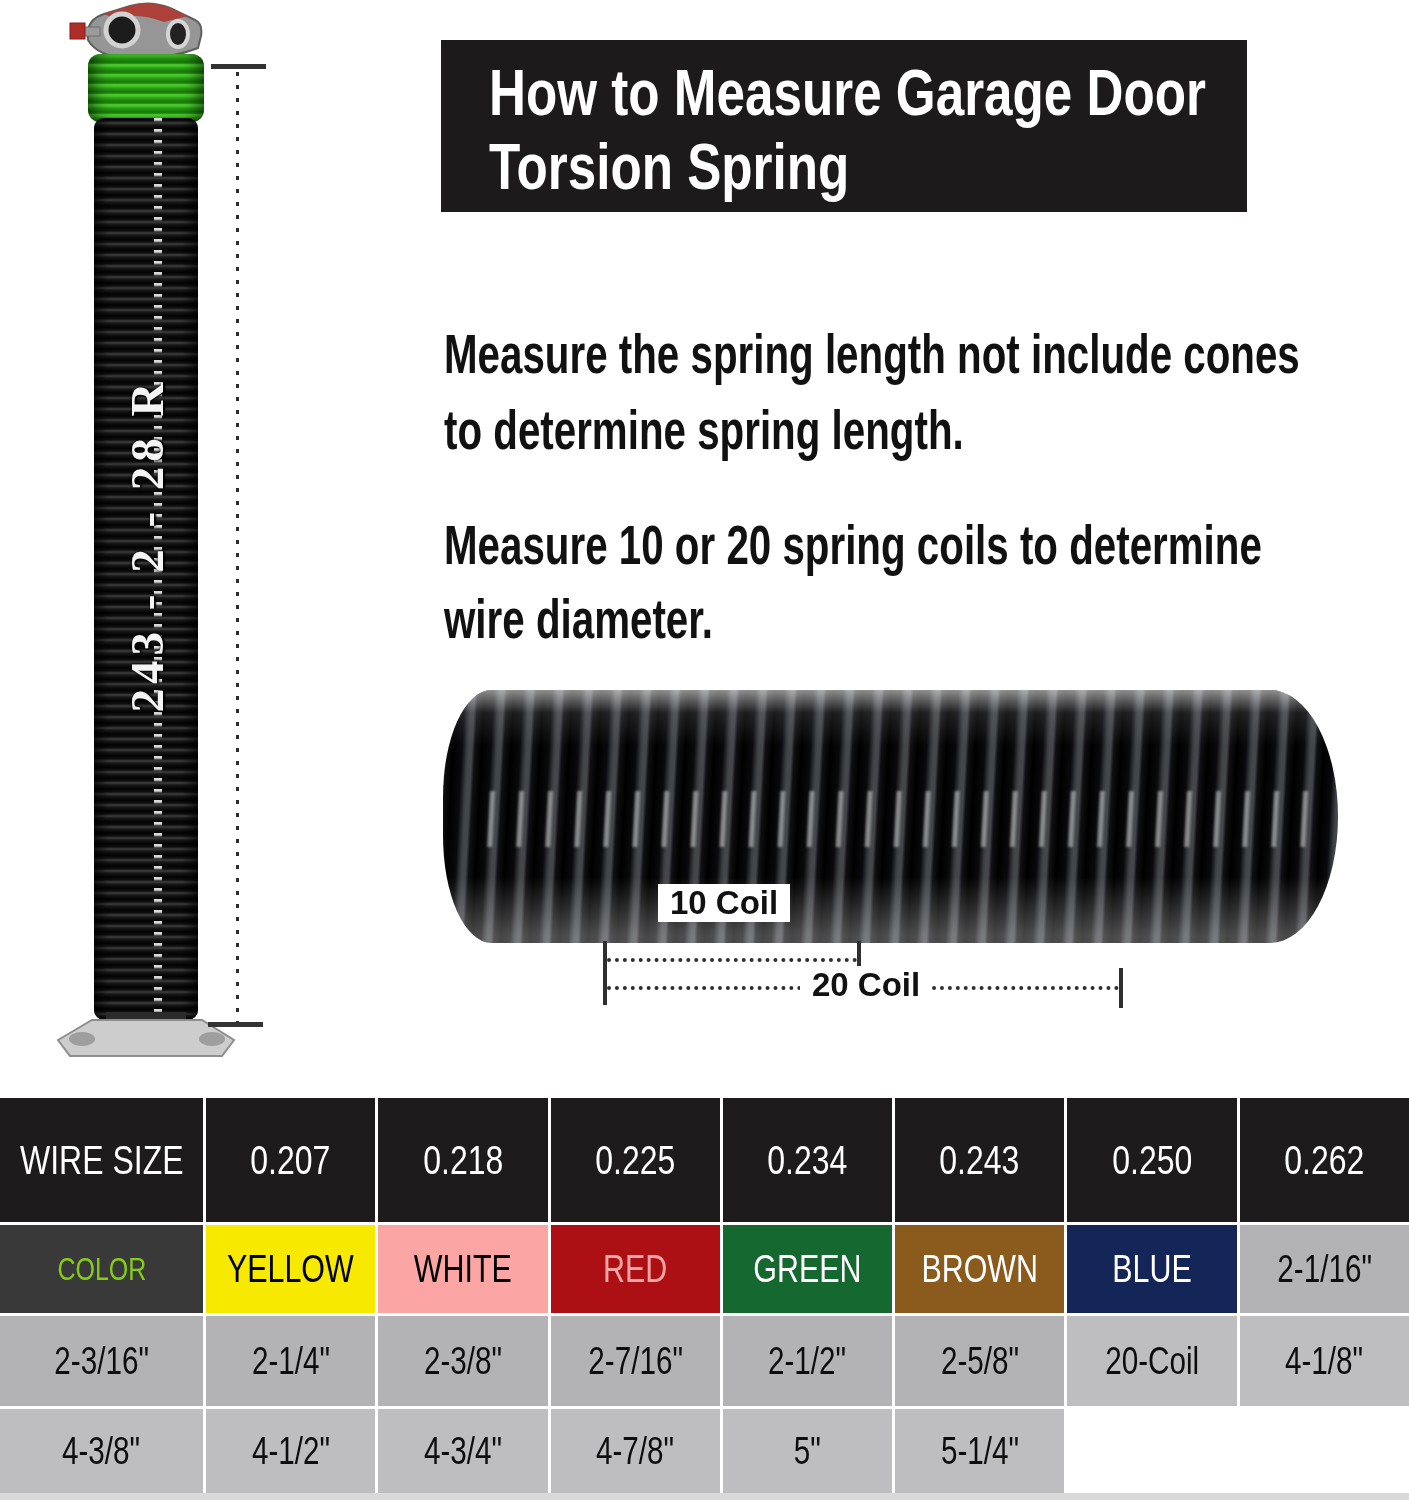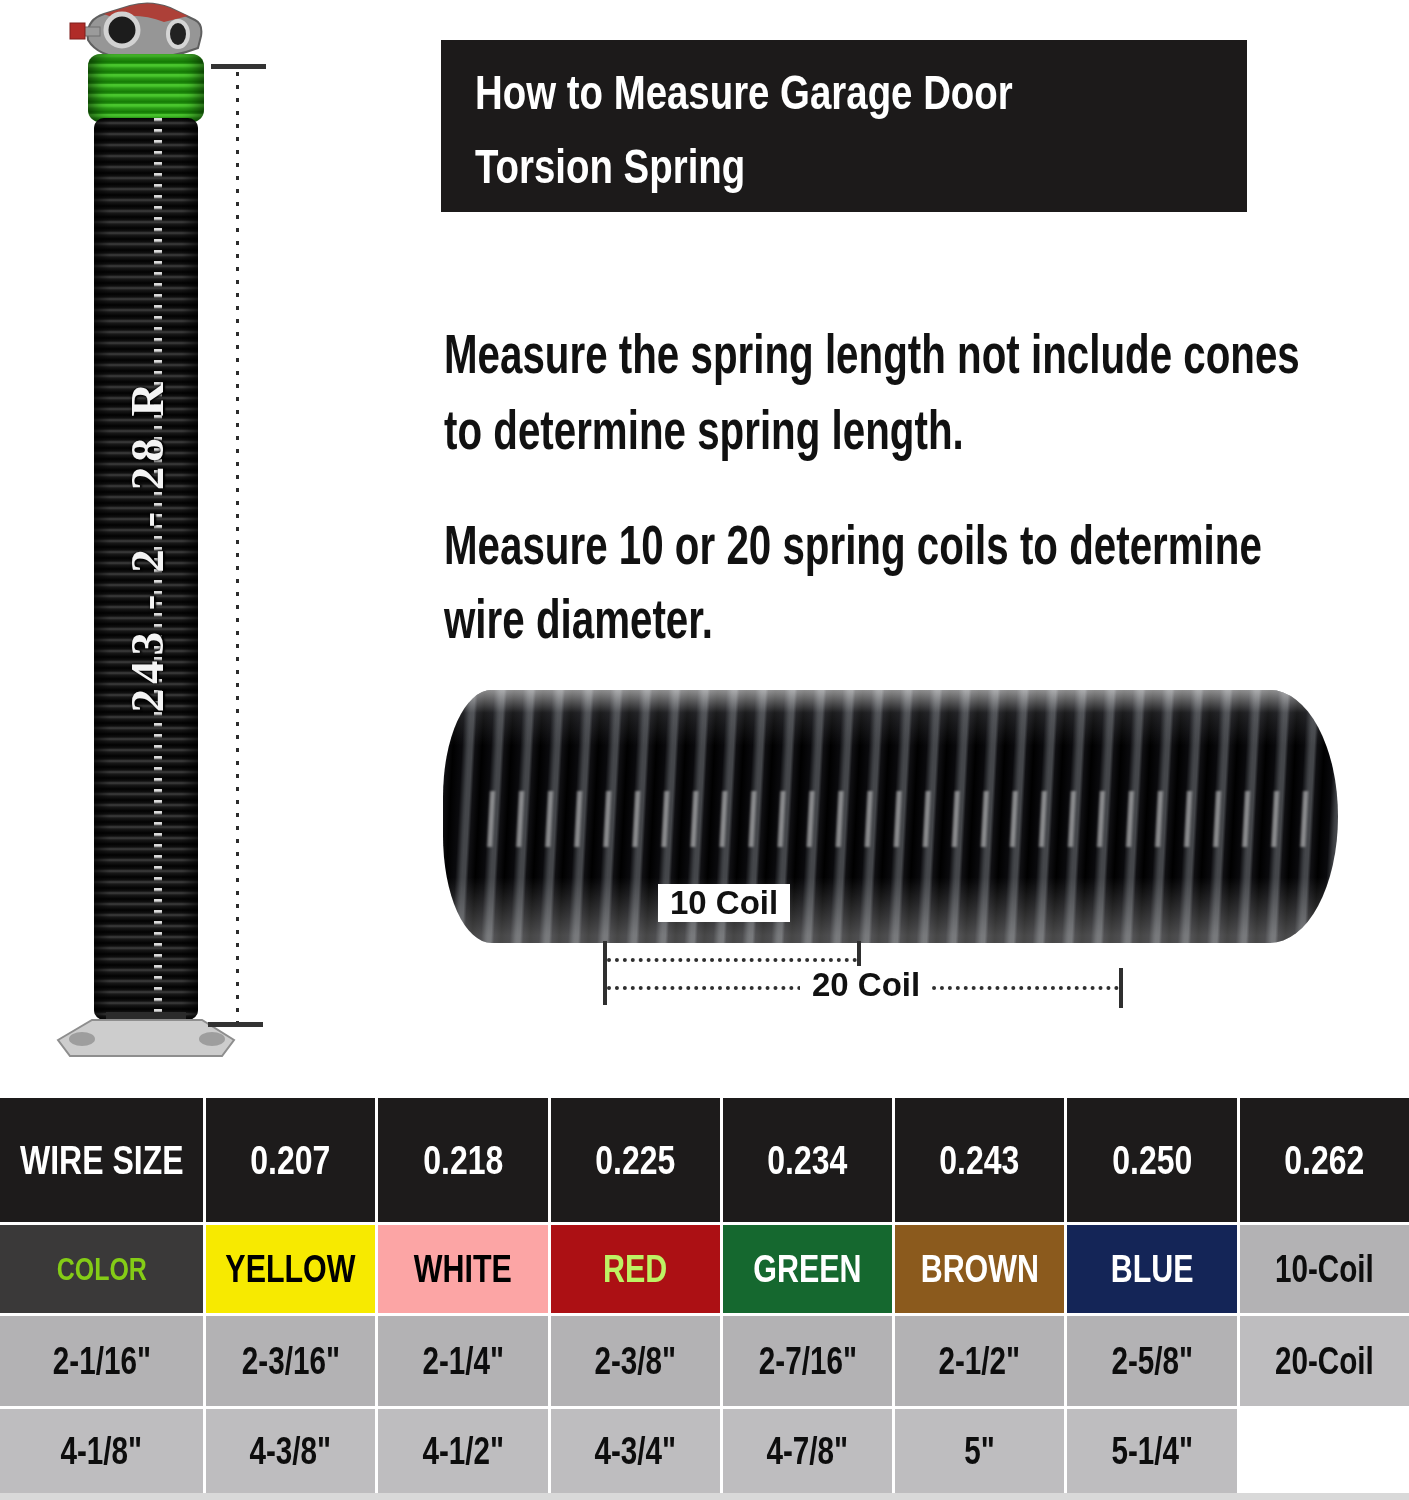--- a/index.html
+++ b/index.html
@@ -38,22 +38,22 @@
   }
   .mline{
     left:236px;top:72px;width:3px;height:950px;
     background:repeating-linear-gradient(180deg,#2c2c2c 0 4px,transparent 4px 13px);
   }
   .mtick{height:5px;width:55px;background:#333;}
 
   
   .banner{
     left:441px;top:40px;width:806px;height:172px;background:#1C1A1A;color:#fff;
-    padding-left:34px;padding-top:16px;box-sizing:border-box;
-    font-weight:bold;font-size:48px;line-height:74px;
+    padding-left:48px;padding-top:16px;box-sizing:border-box;
+    font-weight:bold;font-size:64px;line-height:74px;
   }
   
   .para{color:#111;font-weight:bold;font-size:56px;line-height:76px;left:444px;}
   #para1{top:316px;}
   #para2{top:508px;line-height:74px;}
   .para .cond-l{transform:scaleX(.72);}
 
   
   .closeup{
     left:443px;top:690px;width:895px;height:253px;
@@ -77,21 +77,21 @@
     position:absolute;background:#fff;padding:0 12px;font-weight:bold;font-size:33px;color:#111;white-space:nowrap;
   }
 
   
   .tbl{
     left:0;top:1098px;width:1409px;display:grid;
     grid-template-columns:203px repeat(7,1fr);
     grid-template-rows:124px 88px 90px 84px;
     gap:3px;background:#fff;
   }
-  .cell{display:flex;align-items:center;justify-content:center;font-weight:bold;}
+  .cell{display:flex;align-items:center;justify-content:center;font-weight:normal;}
   .r1{background:#1D1B1B;color:#fff;font-size:41px;}
   .r2l{background:#3A3939;color:#84cc16;font-size:32px;}
   .r2{font-size:39px;}
   .r3{background:#B3B2B4;color:#0d0d0d;font-size:38px;}
   .r4{background:#BEBDBF;color:#0d0d0d;font-size:38px;}
   .bottom-strip{left:0;top:1493px;width:1409px;height:7px;background:#d9d9d9;}
 </style>
 </head>
 <body>
 
@@ -173,37 +173,34 @@
 
     <div class="cell r2l">
         <span class="cond">COLOR</span>
       </div>
     <div class="cell r2" style="background: rgb(247, 234, 0); color: rgb(0, 0, 0);">
         <span class="cond">YELLOW</span>
       </div>
     <div class="cell r2" style="background: #fca5a5; color: rgb(0, 0, 0);">
         <span class="cond">WHITE</span>
       </div>
-    <div class="cell r2" style="background: rgb(172, 16, 20); color: #bef264;">
+    <div class="cell r2" style="background: rgb(172, 16, 20); color: #fca5a5;">
         <span class="cond">RED</span>
       </div>
     <div class="cell r2" style="background: rgb(21, 104, 47); color: rgb(255, 255, 255);">
         <span class="cond">GREEN</span>
       </div>
     <div class="cell r2" style="background: rgb(139, 90, 29); color: rgb(255, 255, 255);">
         <span class="cond">BROWN</span>
       </div>
     <div class="cell r2" style="background: rgb(20, 37, 87); color: rgb(255, 255, 255);">
         <span class="cond">BLUE</span>
       </div>
 
     <div class="cell r3">
-        <span class="cond">10-Coil</span>
-      </div>
-    <div class="cell r3">
         <span class="cond">2-1/16"</span>
       </div>
     <div class="cell r3">
         <span class="cond">2-3/16"</span>
       </div>
     <div class="cell r3">
         <span class="cond">2-1/4"</span>
       </div>
     <div class="cell r3">
         <span class="cond">2-3/8"</span>

